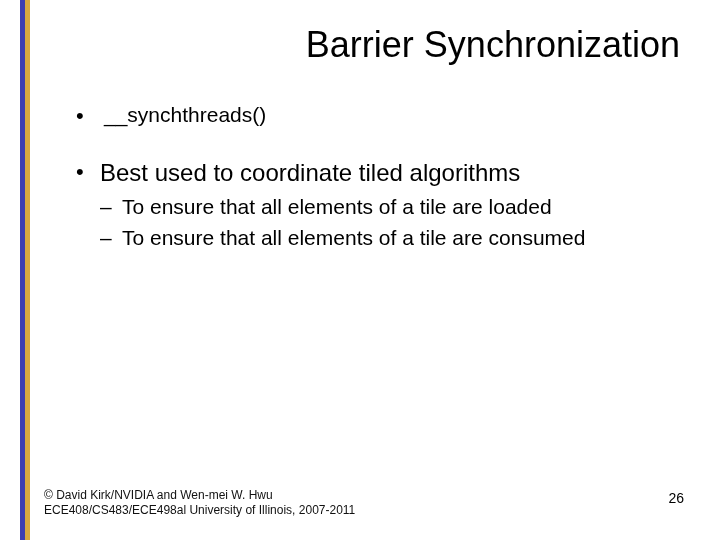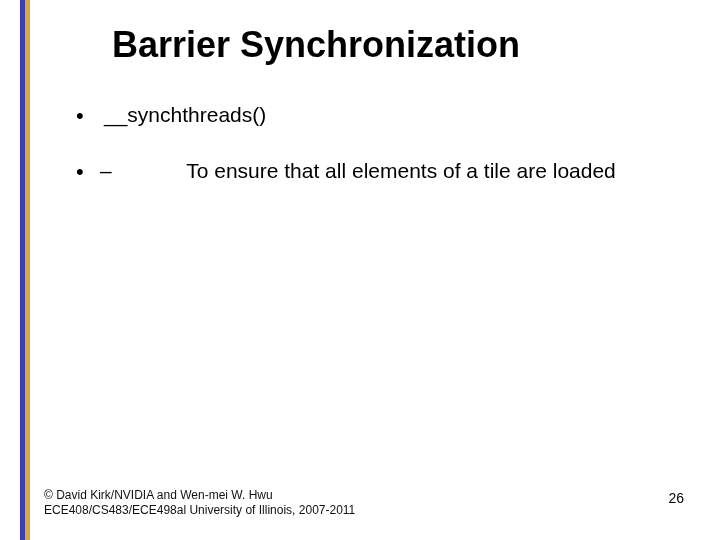--- a/index.html
+++ b/index.html
@@ -22,22 +22,22 @@
   .stripe-gold { left: 25px; background: #d9a93f; }
 
   .slide {
     position: absolute;
     left: 0; right: 0; top: 0; bottom: 0;
     padding: 24px 40px 0 72px;
   }
 
   .title {
     font-size: 36px;
-    font-weight: 700;
-    text-align: left;
+    font-weight: 400;
+    text-align: right;
     margin-left: 40px;
     margin-bottom: 36px;
   }
 
   ul.bullets {
     list-style: none;
     font-size: 24px;
     line-height: 1.25;
   }
   ul.bullets > li {
@@ -59,21 +59,20 @@
   }
   ul.dash {
     list-style: none;
     font-size: 21px;
     margin-top: 6px;
   }
   ul.dash > li {
     position: relative;
     padding-left: 22px;
     margin-top: 4px;
-    text-align: center;
   }
   ul.dash > li::before {
     content: "–";
     position: absolute;
     left: 0;
     top: 0;
   }
 
   .footer {
     position: absolute;
@@ -101,22 +100,24 @@
   <h1 class="title">Barrier Synchronization</h1>
 
   <ul class="bullets">
 
     <li>
       <div class="sub-plain">__synchthreads()</div>
     </li>
 
 
     <li>
+      <span>Best used to coordinate tiled algorithms</span>
       <ul class="dash">
         <li>To ensure that all elements of a tile are loaded</li>
+        <li>To ensure that all elements of a tile are consumed</li>
       </ul>
     </li>
 
   </ul>
 
 </div>
 
 <div class="footer">
   <div>© David Kirk/NVIDIA and Wen-mei W. Hwu</div>
   <div>ECE408/CS483/ECE498al University of Illinois, 2007-2011</div>

